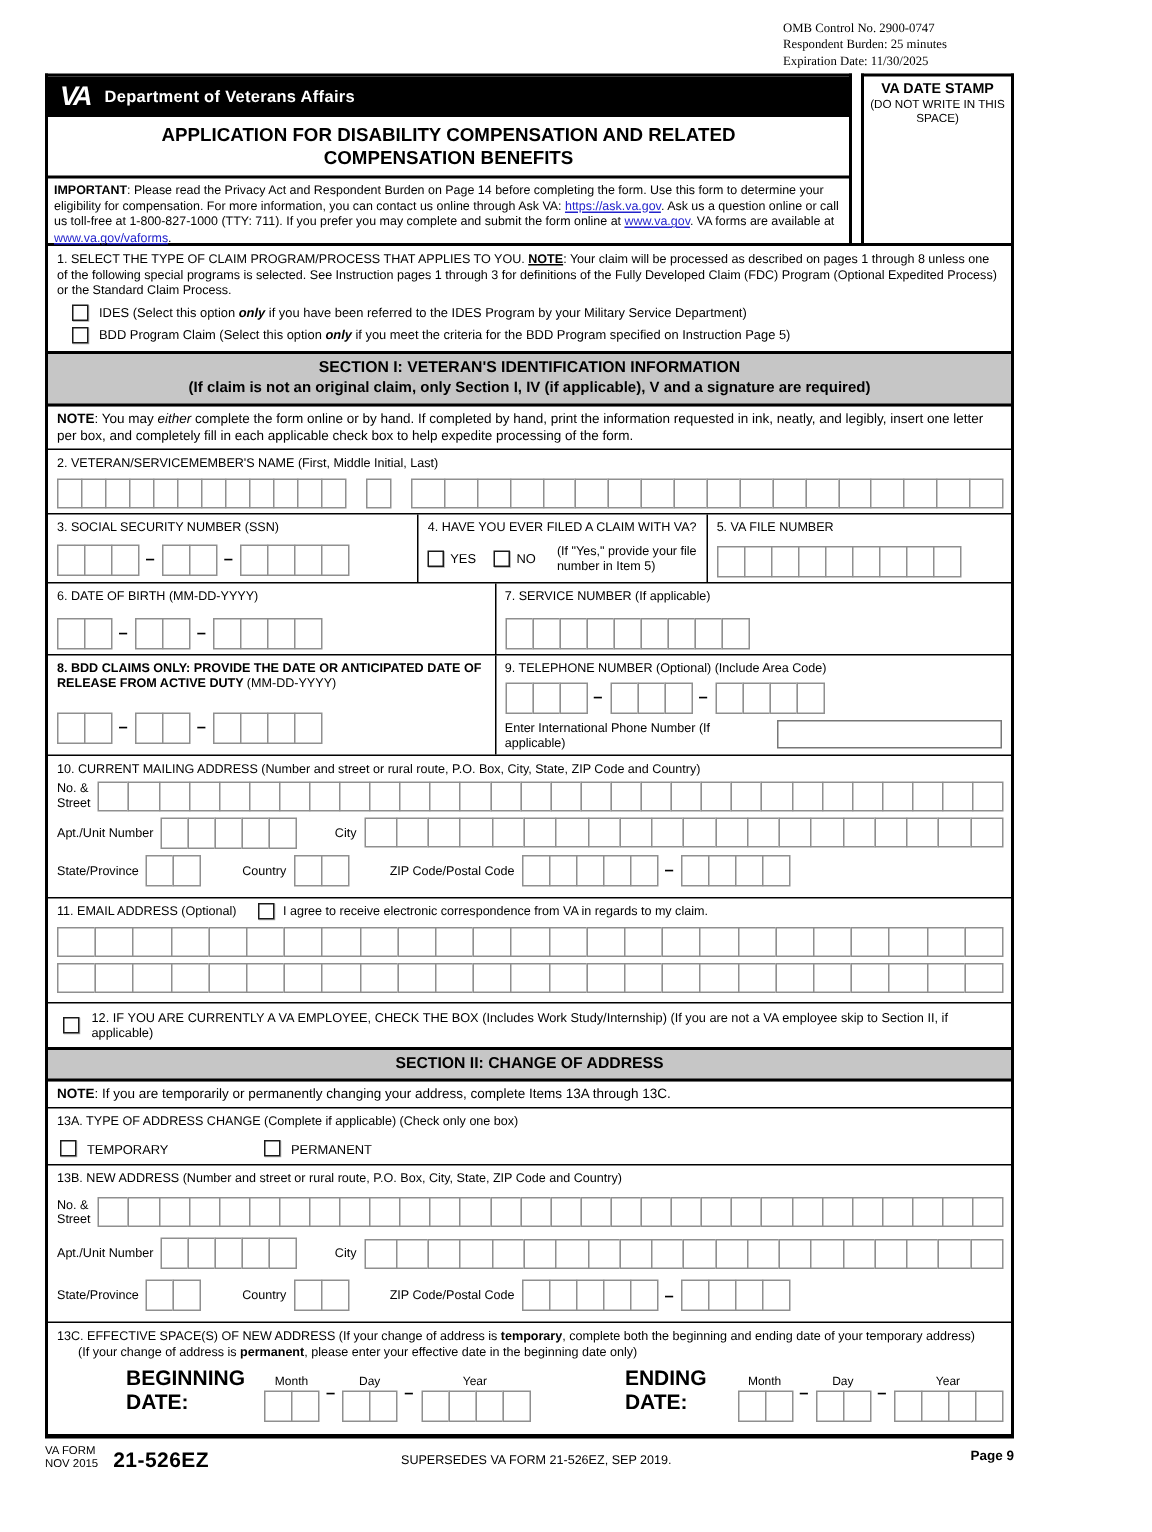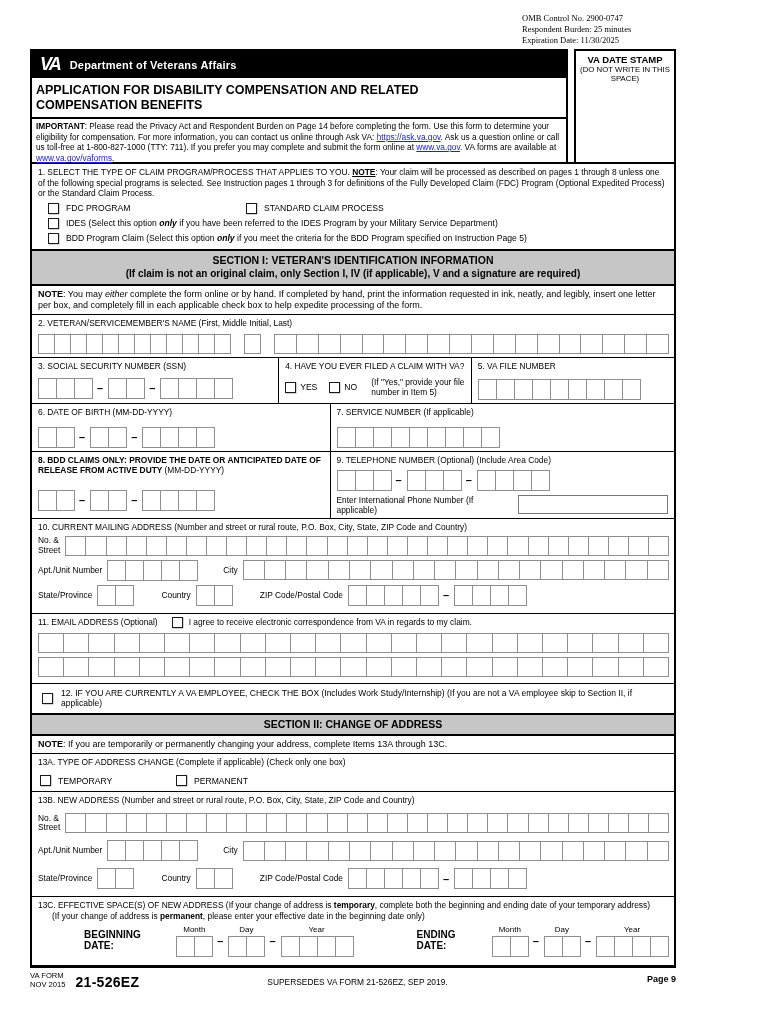--- a/index.html
+++ b/index.html
@@ -13,21 +13,21 @@
   
   .omb { margin-left:auto; width:154px; font-family:"Liberation Serif", serif;
          font-size:8.5px; line-height:11px; }
 
   
   .hdr { display:flex; margin-top:3px; height:113px; }
   .hleft { width:538px; border:2px solid #000; border-bottom:none; display:flex; flex-direction:column; }
   .blackbar { background:#000; color:#fff; height:27px; flex:none; display:flex; align-items:center; padding:0 8px; }
   .valogo { font-weight:bold; font-style:italic; font-size:18px; letter-spacing:-2px; margin-right:10px;text-align:right; }
   .agency { font-size:11px; font-weight:bold; letter-spacing:0.2px; }
-  .titlebox { text-align:left; font-weight:bold; font-size:12.5px; line-height:15px; padding:5px 4px 4px; border-bottom:2px solid #000; }
+  .titlebox { text-align:center; font-weight:bold; font-size:12.5px; line-height:15px; padding:5px 4px 4px; border-bottom:2px solid #000; }
   .impbox { flex:1; font-size:8.3px; line-height:10.6px; padding:2px 4px; }
   .impbox b { font-weight:bold; }
   .lnk { color:#2222cc; text-decoration:underline; cursor:pointer; }
   .stamp { margin-left:6px; flex:1; border:2px solid #000; border-bottom:none; text-align:center; padding-top:3px; }
   .stamp-t { font-weight:bold; font-size:9.5px; }
   .stamp-s { font-size:7.8px; }
 
   
   .form { border:2px solid #000; border-bottom:3px solid #000; }
   .item { padding:3px 6px; border-bottom:1px solid #000; }
@@ -72,21 +72,21 @@
   .alabel { font-size:8.4px; margin-right:5px; flex:none; line-height:9.5px; }
   .ml1 { margin-left:26px; } .ml2 { margin-left:28px; }
 
   .i11head { display:flex; align-items:center; }
   .i11head .cb { margin:0 6px 0 14px; }
 
   .i12 { display:flex; align-items:center; padding:4px 6px; border-bottom:2px solid #000; }
   .i12 .cb { margin-right:8px; margin-left:4px; }
 
   .daterow { display:flex; align-items:flex-end; margin-top:3px; padding-bottom:5px; }
-  .dlabel { font-weight:bold; font-size:10px; margin:0 6px 6px 46px; }
+  .dlabel { font-weight:bold; font-size:14px; margin:0 6px 6px 46px; }
   .dlabel.end { margin-left:64px; }
   .dg { display:flex; flex-direction:column; align-items:center; }
   .dgh { font-size:8px; margin-bottom:2px; }
   .dbx .bx { width:19px; height:21px; }
 
   .footer { display:flex; align-items:flex-start; padding-top:4px; }
   .fform { font-size:7.6px; line-height:8.8px; }
   .fnum { font-weight:bold; font-size:14px; margin-left:10px; margin-top:2px; letter-spacing:0.3px; }
   .fsup { font-size:8.4px; margin-left:128px; margin-top:5px; }
   .fpage { margin-left:auto; font-weight:bold; font-size:9px; margin-top:2px; }
@@ -119,26 +119,20 @@
       <div class="stamp-s">(DO NOT WRITE IN THIS SPACE)</div>
     </div>
   </div>
 
   <div class="form">
 
     <div class="item thickb">
       <div class="ptext"><span>1. SELECT THE TYPE OF CLAIM PROGRAM/PROCESS THAT APPLIES TO YOU.  </span><span class="bu">NOTE</span><span>: Your claim will be processed as described on pages 1 through 8 unless one of the following special programs is selected. See Instruction pages 1 through 3 for definitions of the Fully Developed Claim (FDC) Program (Optional Expedited Process) or the Standard Claim Process.</span></div>
       <div class="optrow">
         <span class="cb"></span>
-        <span style="width:180px;">FDC PROGRAM</span>
-        <span class="cb"></span>
-        <span>STANDARD CLAIM PROCESS</span>
-      </div>
-      <div class="optrow">
-        <span class="cb"></span>
         <span><span>IDES (Select this option </span><span class="emph">only</span><span> if you have been referred to the IDES Program by your Military Service Department)</span></span>
       </div>
       <div class="optrow">
         <span class="cb"></span>
         <span><span>BDD Program Claim (Select this option </span><span class="emph">only</span><span> if you meet the criteria for the BDD Program specified on Instruction Page 5)</span></span>
       </div>
     </div>
 
     <div class="sechdr">
       <div>SECTION I: VETERAN'S IDENTIFICATION INFORMATION</div>

